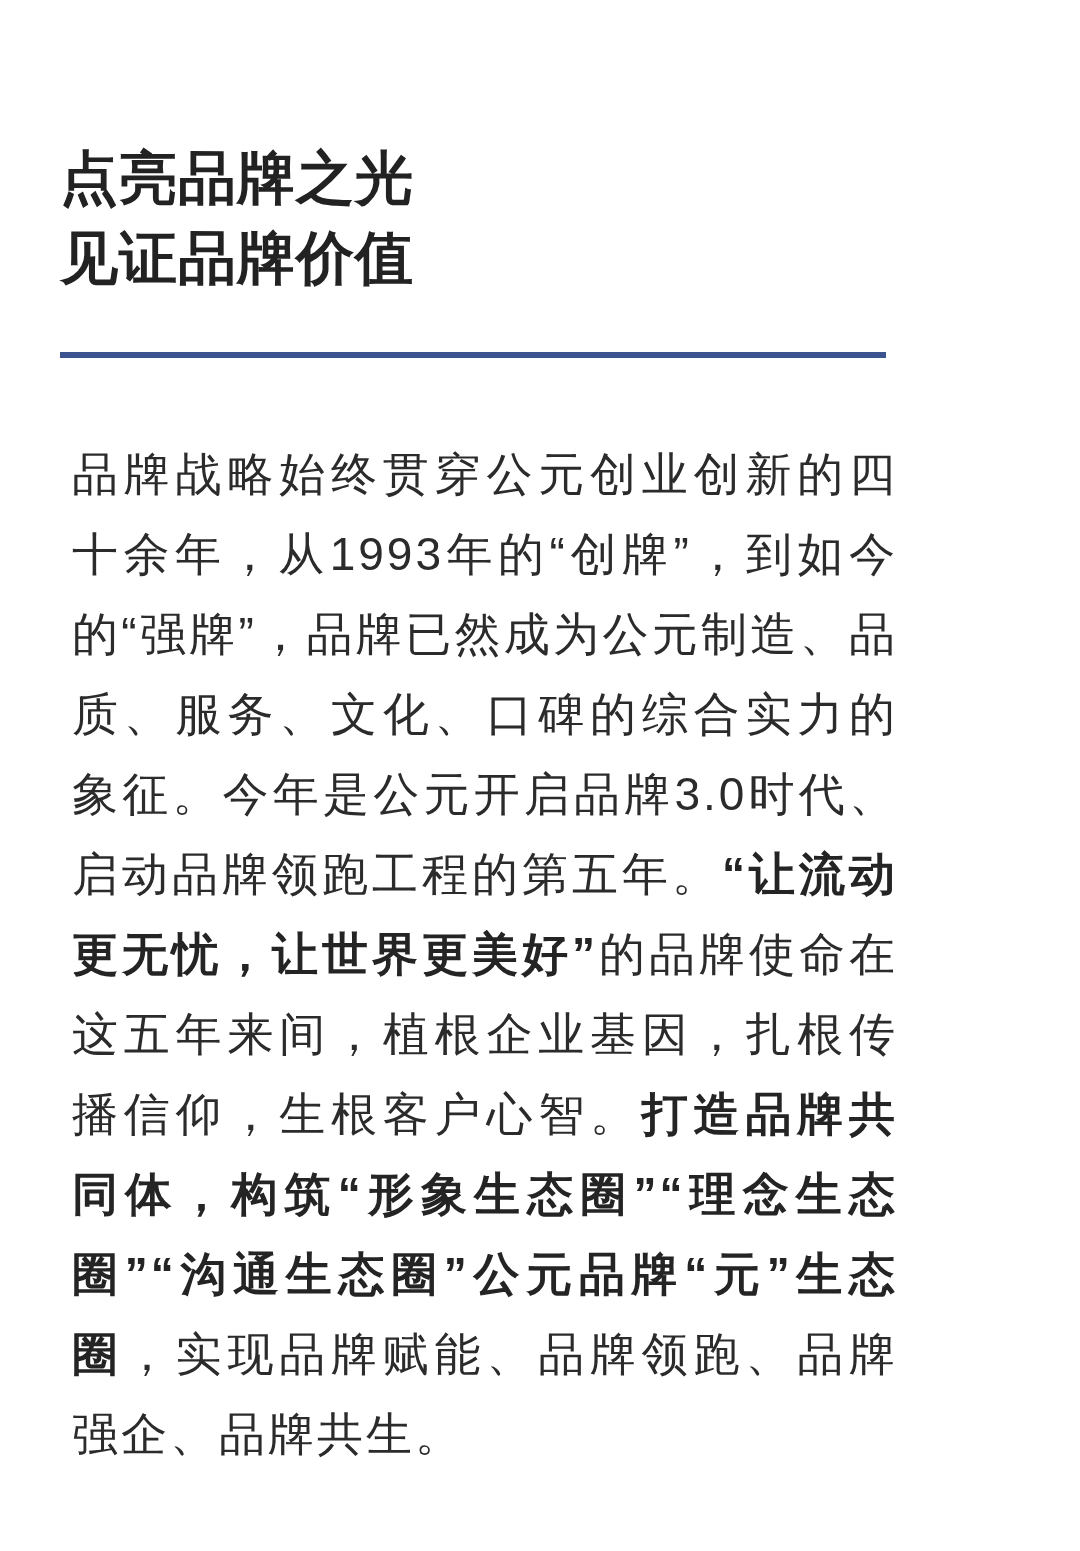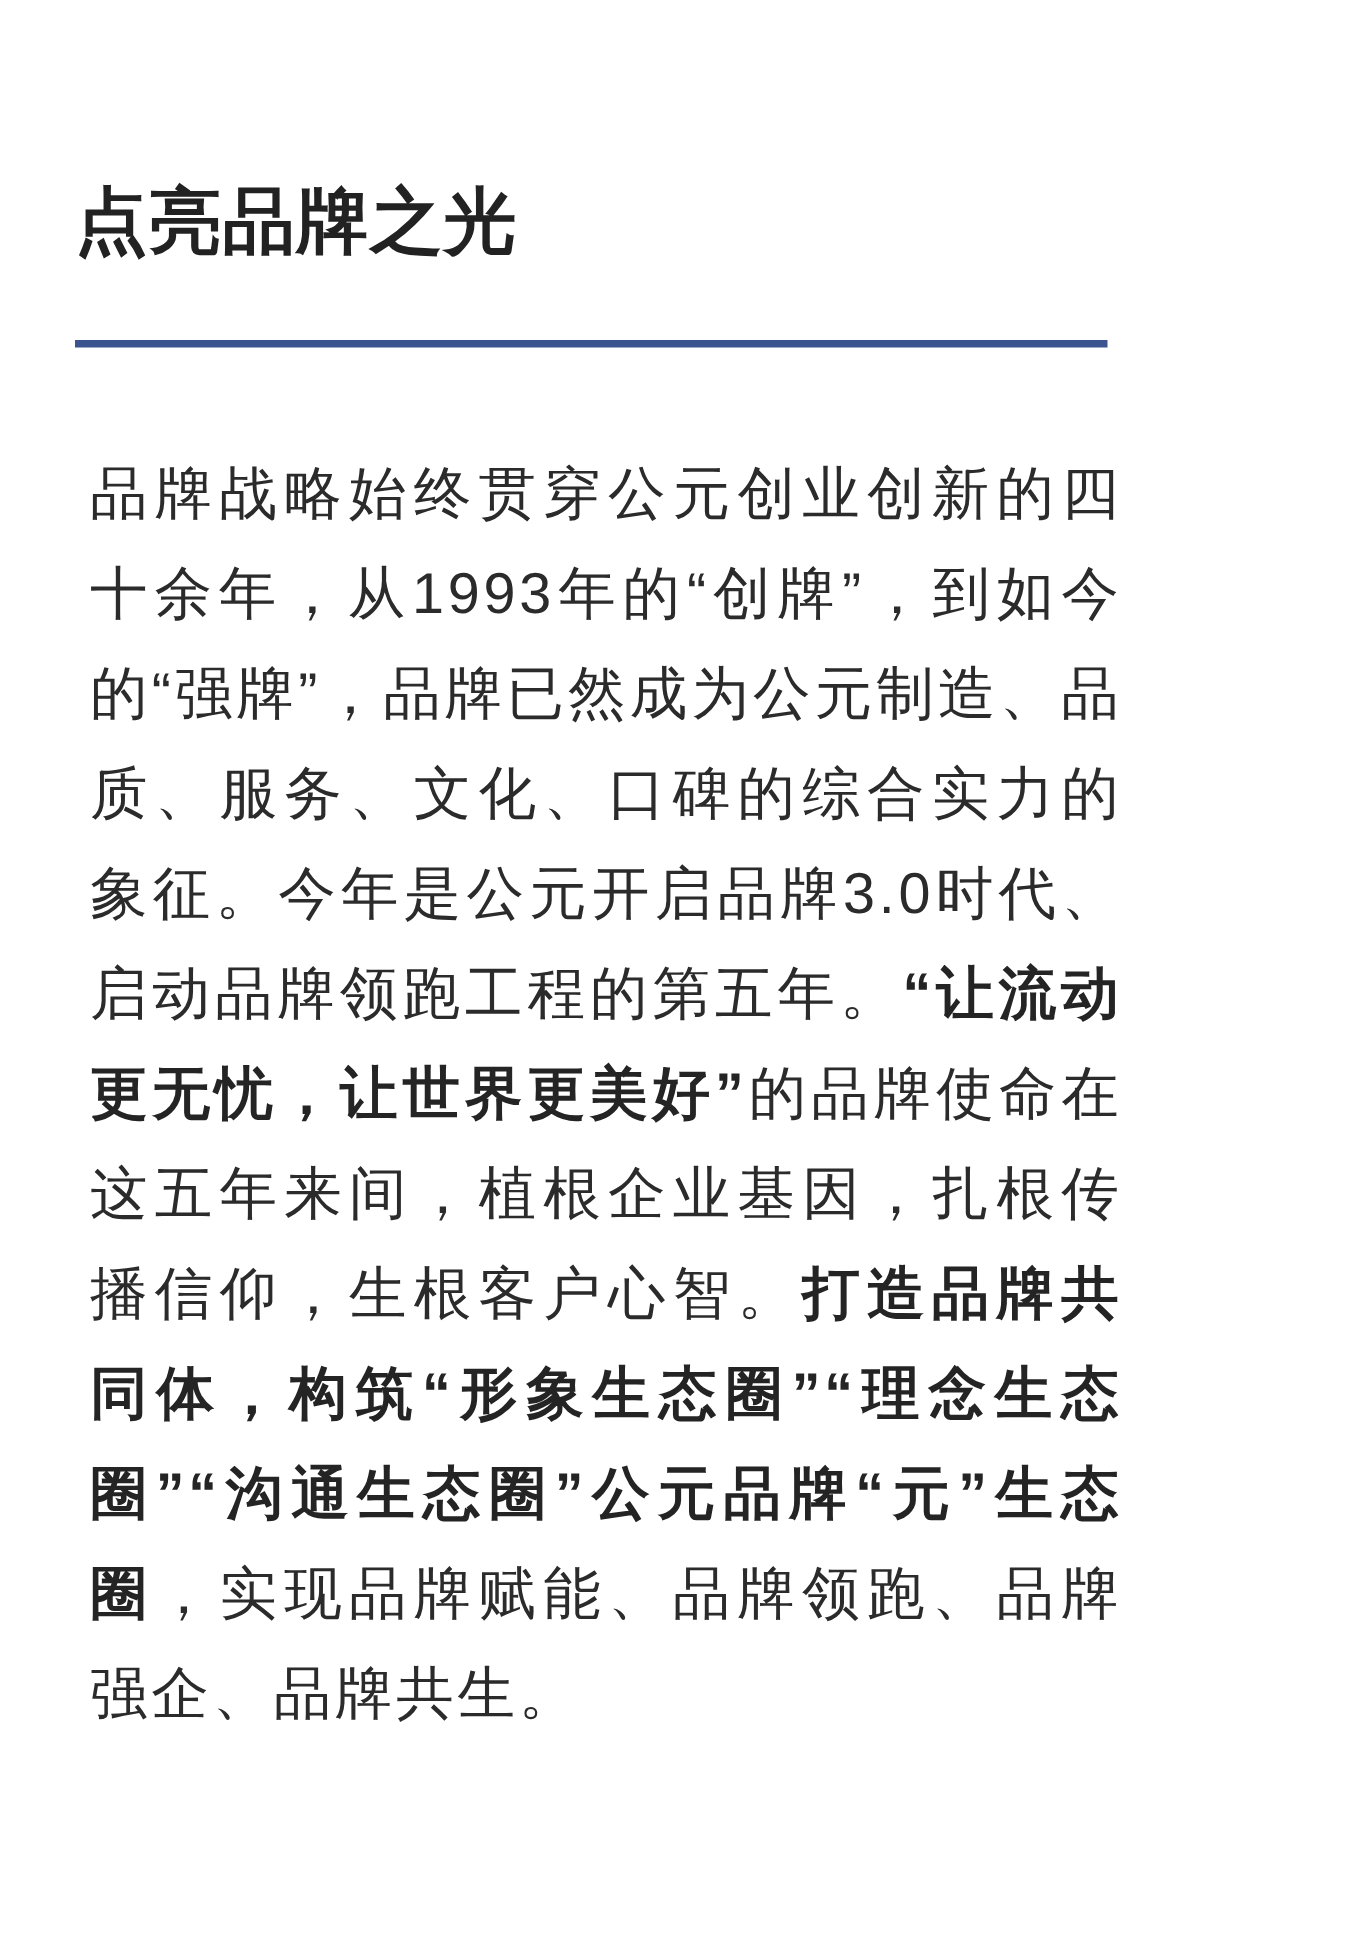--- a/index.html
+++ b/index.html
@@ -56,18 +56,19 @@
     font-weight: 700;
     color: #242424;
   }
 </style>
 </head>
 <body>
 
 <div class="page">
   <h1 class="title" style="color: rgb(34, 34, 34);">
     <span class="title-line">点亮品牌之光</span>
+    <span class="title-line">见证品牌价值</span>
   </h1>
 
   <div class="divider" style="background: rgb(59, 83, 143);"></div>
 
   <p class="body-text" style="color: rgb(43, 43, 43);"><span class="seg">品牌战略始终贯穿公元创业创新的四十余年，从1993年的“创牌”，到如今的“强牌”，品牌已然成为公元制造、品质、服务、文化、口碑的综合实力的象征。今年是公元开启品牌3.0时代、启动品牌领跑工程的第五年。</span><span class="seg bold">“让流动更无忧，让世界更美好”</span><span class="seg">的品牌使命在这五年来间，植根企业基因，扎根传播信仰，生根客户心智。</span><span class="seg bold">打造品牌共同体，构筑“形象生态圈”“理念生态圈”“沟通生态圈”公元品牌“元”生态圈</span><span class="seg">，实现品牌赋能、品牌领跑、品牌强企、品牌共生。</span></p>
 </div>
 
 </body></html>

